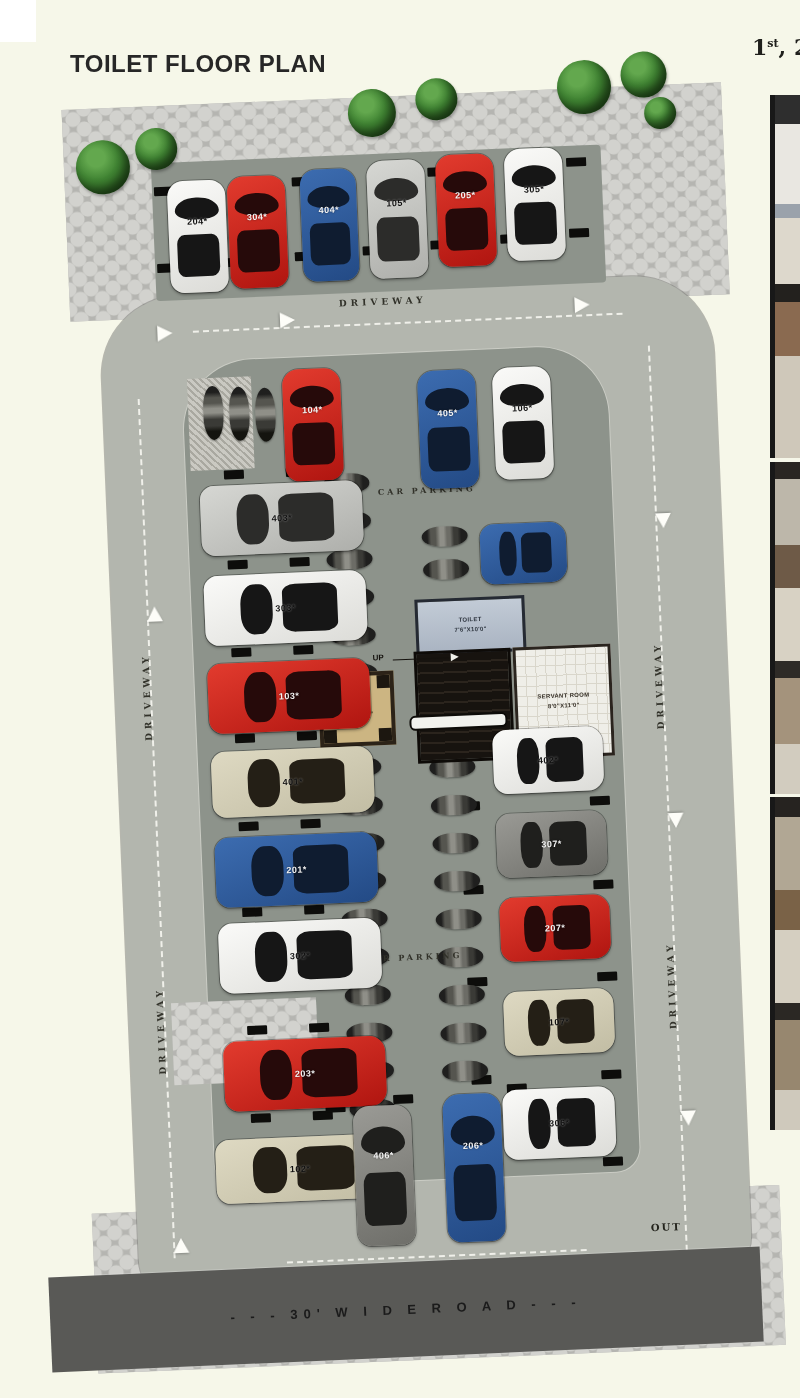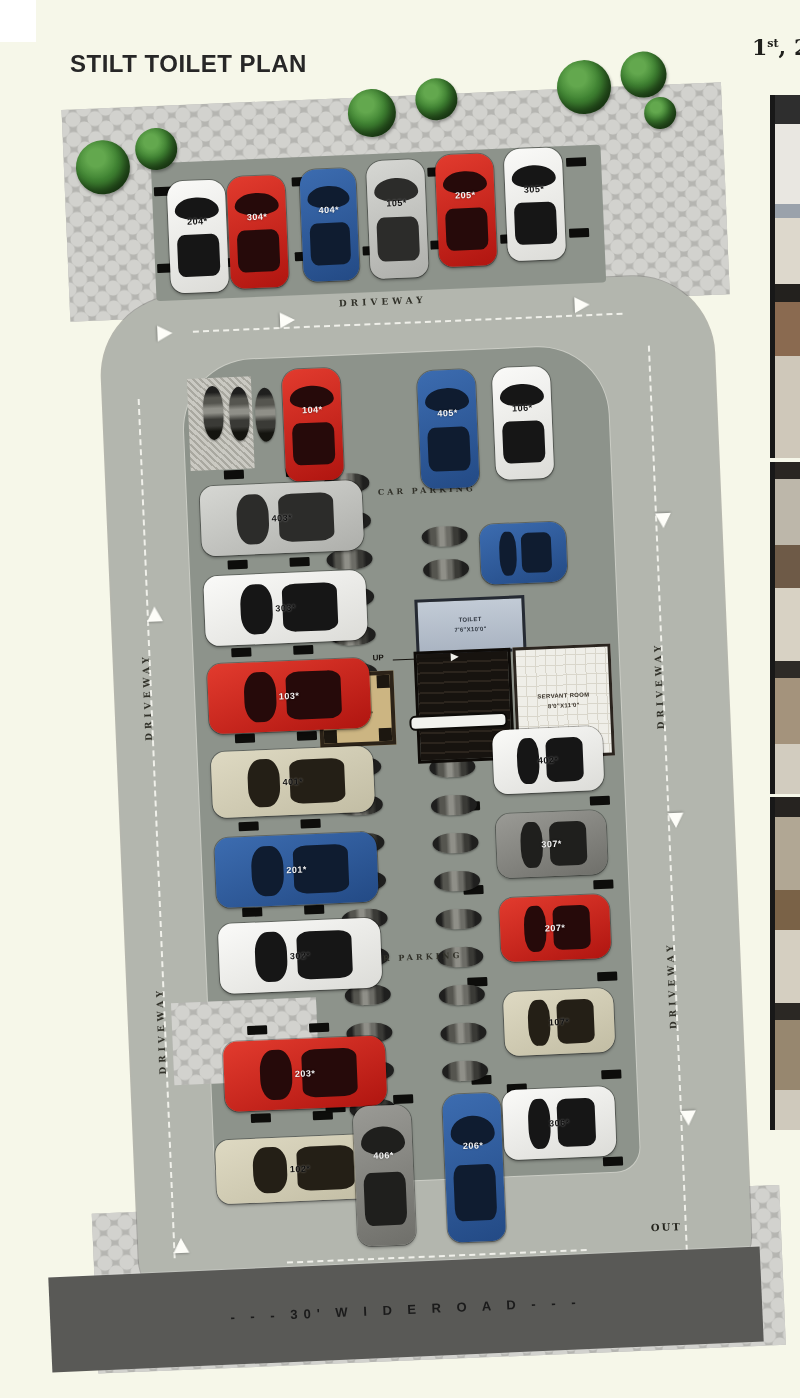--- a/index.html
+++ b/index.html
@@ -86,21 +86,21 @@
   .car.h .clabel{top:50%;transform:translateY(-50%);}
   .clabel.lw{color:#f5f5f5;text-shadow:0 0 2px rgba(0,0,0,.6);}
   
   #road{left:50px;top:1262px;width:712px;height:95px;background:#595956;transform:rotate(-2.5deg);z-index:6;display:flex;align-items:center;justify-content:center;box-shadow:0 -1px 0 rgba(255,255,255,.2);}
   #road span{font-weight:bold;font-size:13px;letter-spacing:6px;color:#1b1b1b;}
 </style>
 </head>
 <body>
 
 <div class="abs" id="corner"></div>
-<div class="abs" id="title">STILT TOILET PLAN</div>
+<div class="abs" id="title">TOILET FLOOR PLAN</div>
 <div class="abs" id="hdr-right">
   <span>1</span><sup>st</sup><span>, 2</span>
 </div>
 
 <div class="thumb" id="thumb1"></div>
 <div class="thumb" id="thumb2"></div>
 <div class="thumb" id="thumb3"></div>
 
 <div class="abs" id="plan">
   <div class="paver" id="paver-top"></div>

